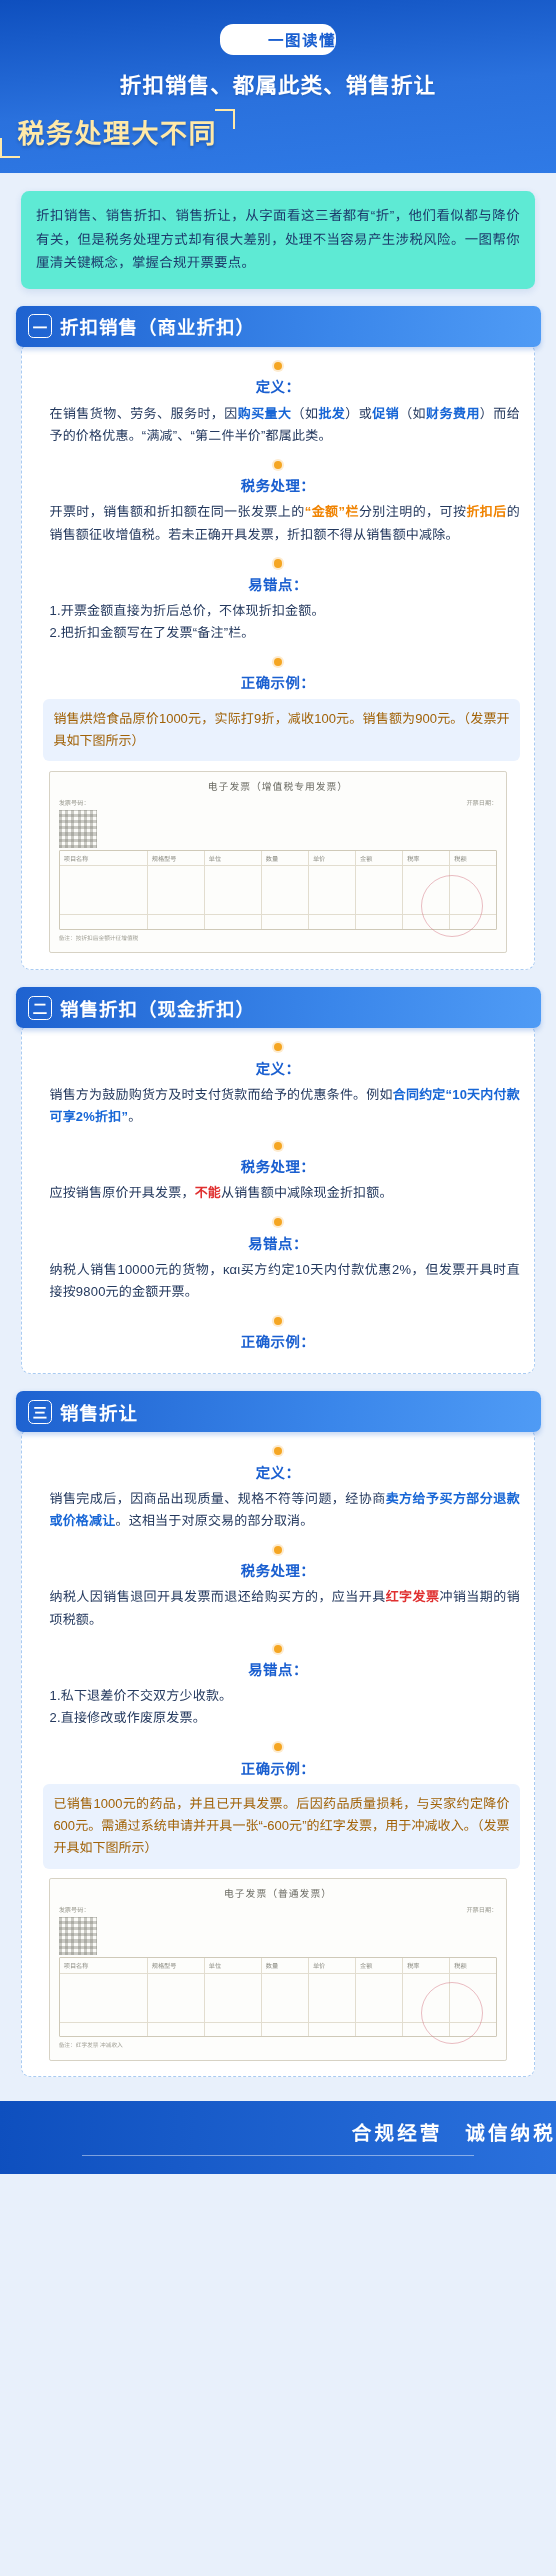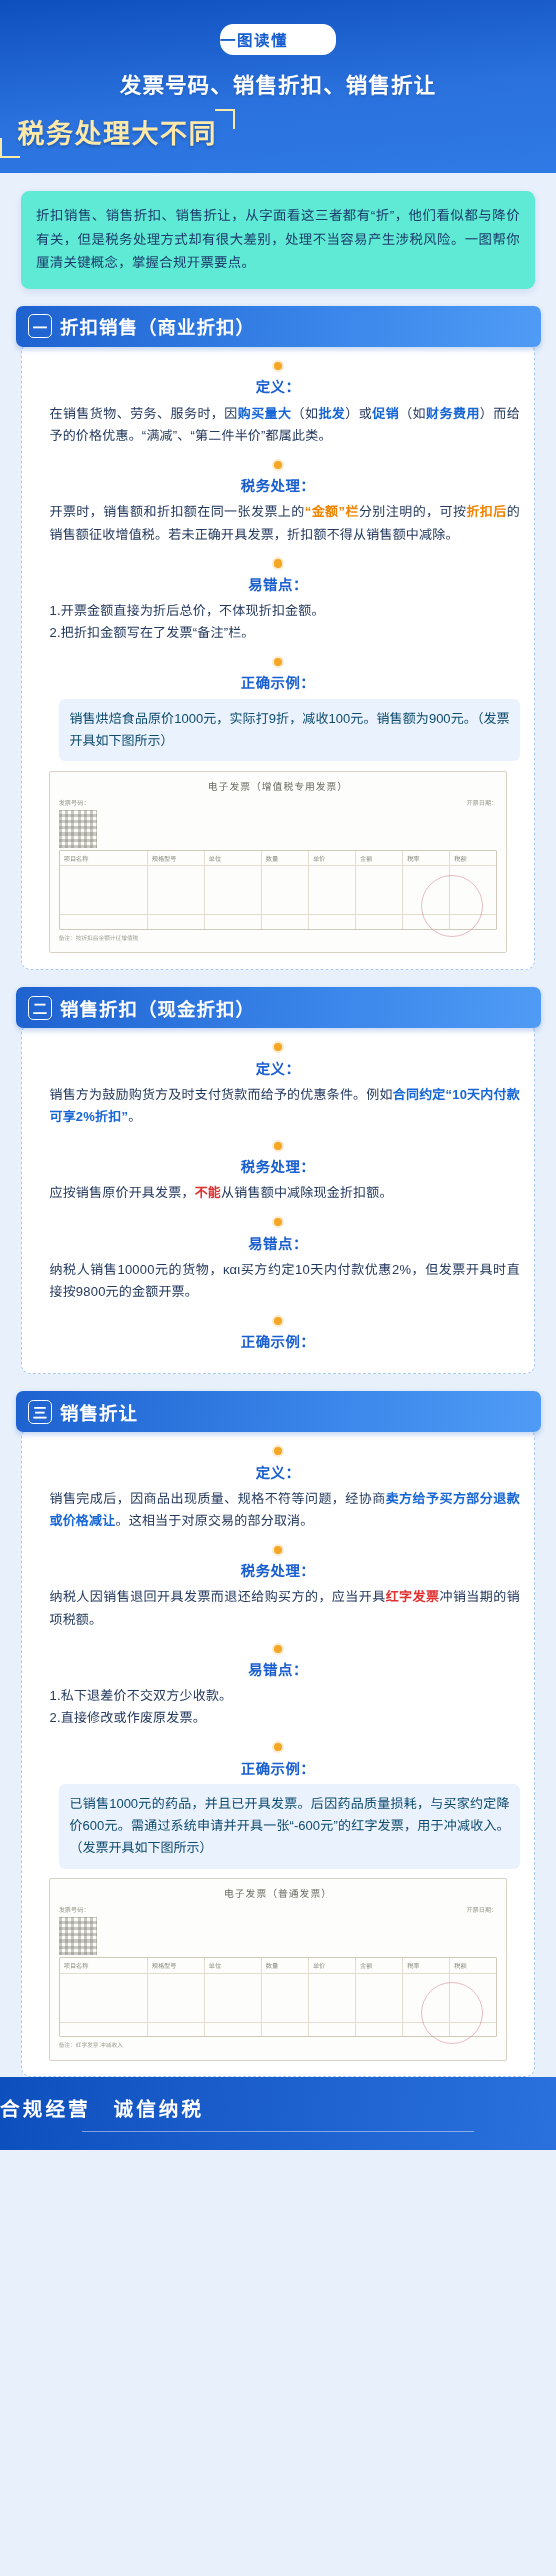--- a/index.html
+++ b/index.html
@@ -36,21 +36,21 @@
     display: none;
   }
   .hdr-pill {
     width: 116px;
     margin: 0 auto 13.4px auto;
     background: #ffffff;
     color: #1a5fd0;
     font-size: 15.5px;
     font-weight: bold;
     letter-spacing: 1.5px;
-    text-align: left;
+    text-align: right;
     padding: 4.1px 0 4.6px 0;
     border-radius: 13.4px;
   }
   .hdr-line1 {
     text-align: center;
     color: #ffffff;
     font-size: 21.6px;
     font-weight: bold;
     letter-spacing: 1px;
     margin-bottom: 10.3px;
@@ -174,24 +174,24 @@
   }
 
   .hl-blue { color: #1766d6; font-weight: bold; }
   .hl-red  { color: #e03030; font-weight: bold; }
   .hl-orange { color: #f08300; font-weight: bold; }
 
   .example-box {
     background: #eaf2fe;
     border-radius: 6.2px;
     padding: 9.3px 10.3px;
-    margin-left: 23px;
+    margin-left: 7px;
     font-size: 13px;
     line-height: 1.7;
-    color: #0c4a6e;
+    color: #a16207;
     text-align: justify;
   }
 
   
   .invoice {
     margin: 9.3px 13.4px 0 13.4px;
     background: #fdfdfb;
     border: 0.5px solid #d7d2c4;
     border-radius: 2.1px;
     padding: 7.2px 8.2px 9.3px 8.2px;
@@ -246,44 +246,45 @@
     background-blend-mode: multiply;
     opacity: .5;
     margin: 2.1px 0;
   }
   .inv-note {
     font-size: 5.7px; color: #a09f95; margin-top: 4.1px; line-height: 1.6;
   }
 
   
   .footer {
+    margin-top: 24px;
     background: linear-gradient(95deg, #0e4fbe 0%, #2a71dd 100%);
     padding: 15.5px 0 17.5px 0;
-    text-align: left;
+    text-align: right;
   }
   .footer-text {
     color: #ffffff;
     font-size: 19.6px;
     font-weight: bold;
     letter-spacing: 3.1px;
   }
   .footer-rule {
     width: 392px; height: 1.5px;
     background: rgba(255,255,255,.45);
     margin: 9.3px auto 0 auto;
   }
 </style>
 </head>
 <body>
 
 <div class="page">
 
   <div class="header">
     <div class="hdr-pill">一图读懂</div>
-    <div class="hdr-line1">发票号码、销售折扣、销售折让</div>
+    <div class="hdr-line1">折扣销售、都属此类、销售折让</div>
     <div class="hdr-line2-wrap">
       <div class="hdr-line2">税务处理大不同</div>
     </div>
   </div>
 
   <div class="intro">
     <p>折扣销售、销售折扣、销售折让，从字面看这三者都有“折”，他们看似都与降价有关，但是税务处理方式却有很大差别，处理不当容易产生涉税风险。一图帮你厘清关键概念，掌握合规开票要点。</p>
   </div>
 
   <div id="sections-root">

